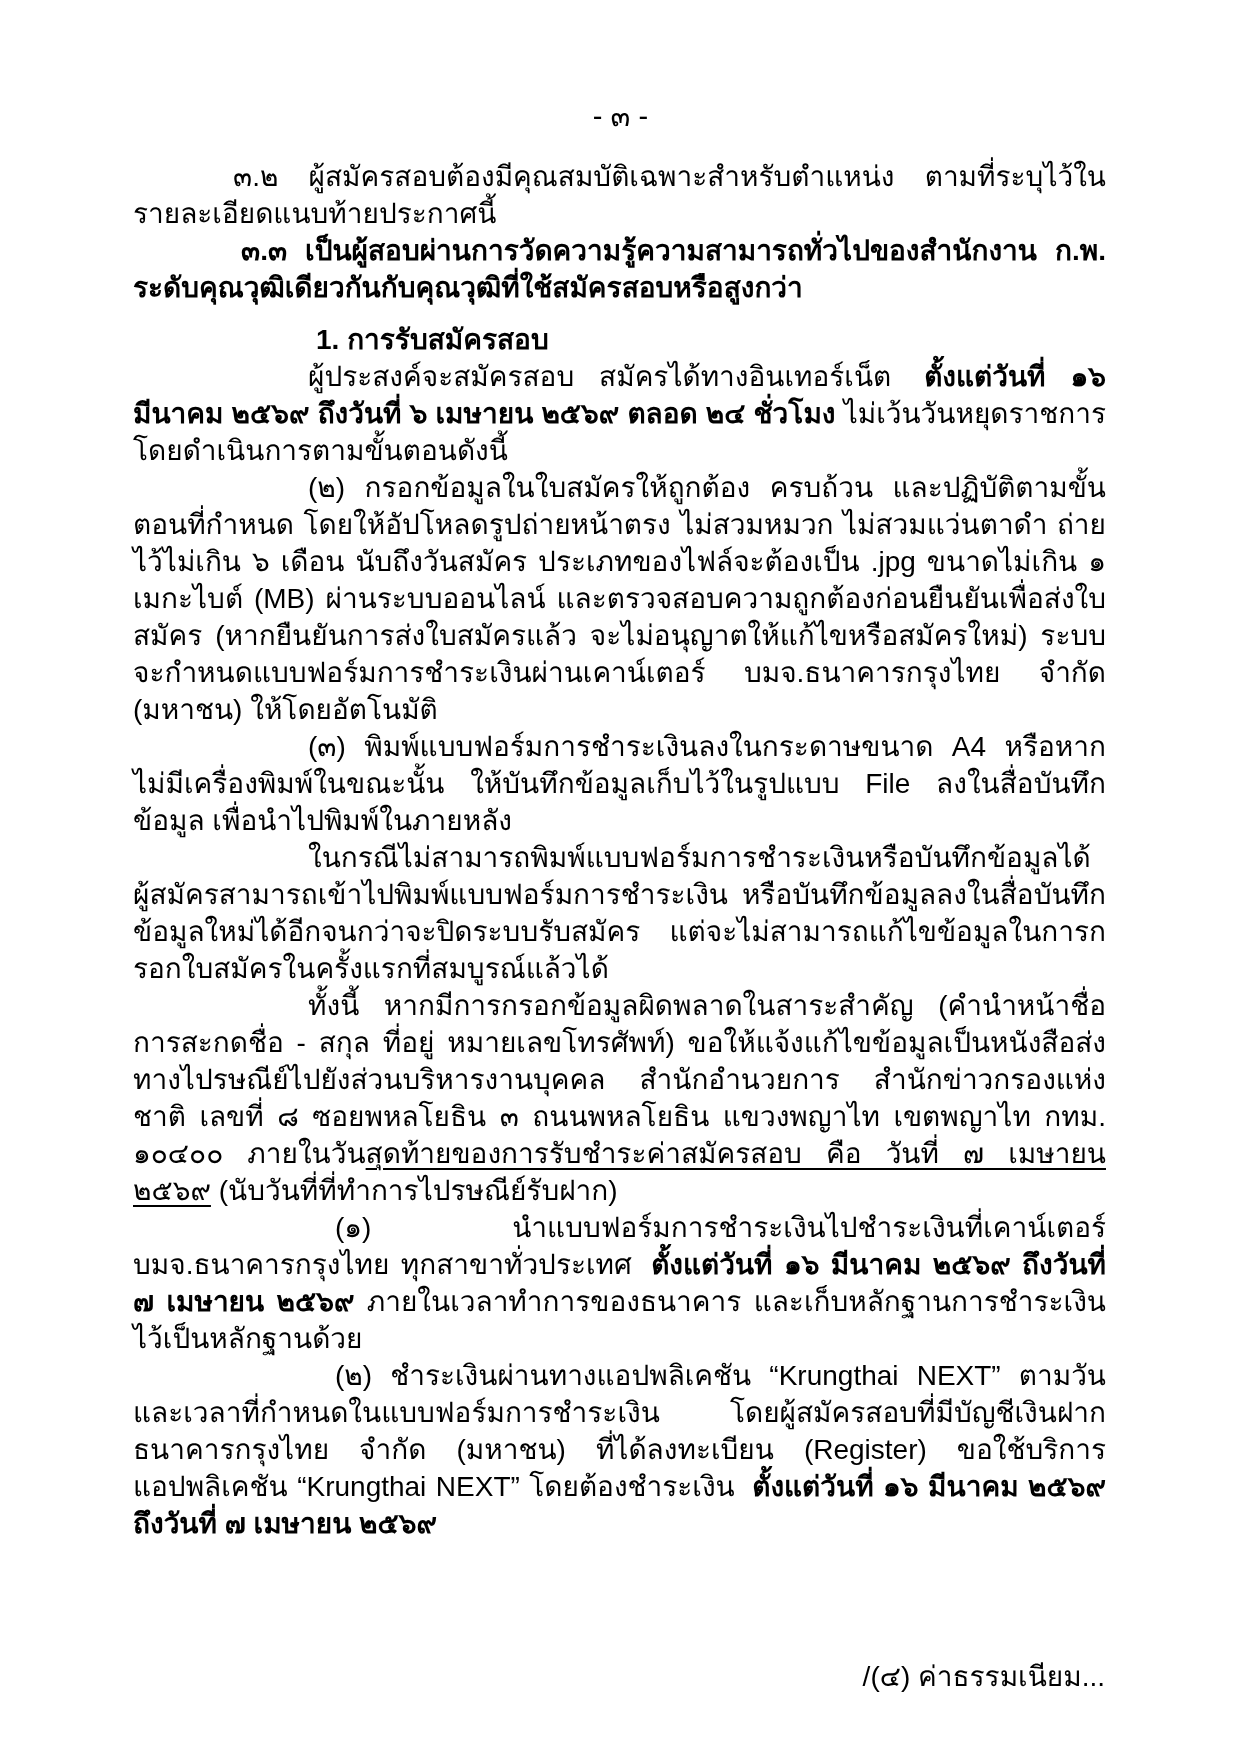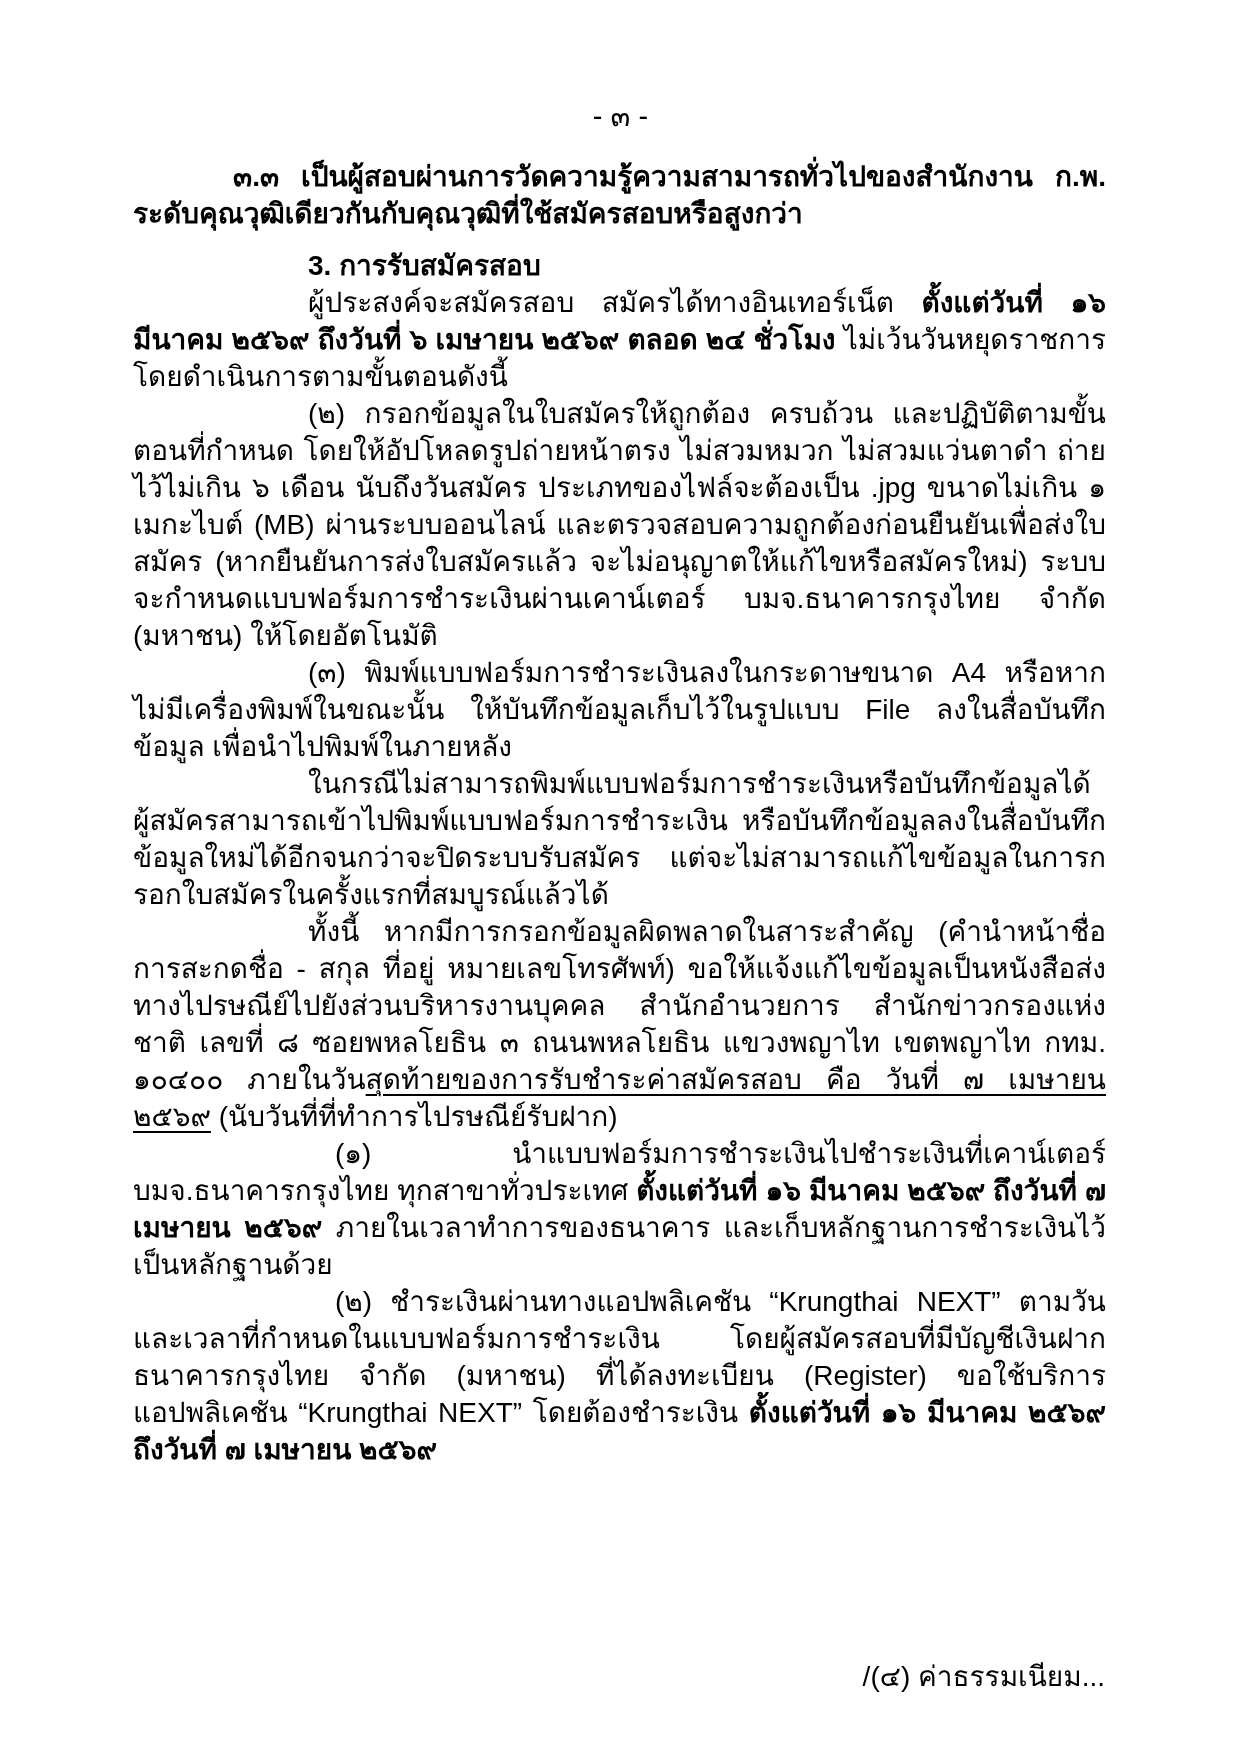--- a/index.html
+++ b/index.html
@@ -36,21 +36,21 @@
     text-align-last: left;
   }
   .para {
     margin: 0;
     padding: 0;
   }
   .para.l1 { text-indent: 100px; }
   .para.l2 { text-indent: 175px; }
   .para.l3 { text-indent: 202px; }
   .para.gap-before { margin-top: 15px; }
-  .run-bold { font-weight: 700; }
+  .run-bold { font-weight: 700; margin-left: 8px; }
   .run-underline {
     text-decoration: underline;
     text-decoration-thickness: 2px;
     text-underline-offset: 5px;
   }
   .footer-note {
     position: absolute;
     top: 1658px;
     right: 136px;
     font-size: 28px;
@@ -58,22 +58,23 @@
     text-align: left;
   }
 </style>
 </head>
 <body>
 
 <div class="page">
   <div class="page-number">- ๓ -</div>
 
   <div class="doc-body" id="doc-body">
+      <p class="para l1"><span class="">๓.๒  ผู้สมัครสอบต้องมีคุณสมบัติเฉพาะสำหรับตำแหน่ง ตามที่ระบุไว้ในรายละเอียดแนบท้ายประกาศนี้</span></p>
       <p class="para l1"><span class="run-bold ">๓.๓ เป็นผู้สอบผ่านการวัดความรู้ความสามารถทั่วไปของสำนักงาน ก.พ. ระดับคุณวุฒิเดียวกันกับคุณวุฒิที่ใช้สมัครสอบหรือสูงกว่า</span></p>
-      <p class="para l2 gap-before"><span class="run-bold ">3. การรับสมัครสอบ</span></p>
+      <p class="para l2 gap-before"><span class="run-bold ">1. การรับสมัครสอบ</span></p>
       <p class="para l2"><span class="">ผู้ประสงค์จะสมัครสอบ สมัครได้ทางอินเทอร์เน็ต </span><span class="run-bold ">ตั้งแต่วันที่ ๑๖ มีนาคม ๒๕๖๙ ถึงวันที่ ๖ เมษายน ๒๕๖๙  ตลอด ๒๔ ชั่วโมง </span><span class="">ไม่เว้นวันหยุดราชการ โดยดำเนินการตามขั้นตอนดังนี้</span></p>
       <p class="para l2"><span class="">(๒) กรอกข้อมูลในใบสมัครให้ถูกต้อง ครบถ้วน และปฏิบัติตามขั้นตอนที่กำหนด โดยให้อัปโหลดรูปถ่ายหน้าตรง ไม่สวมหมวก ไม่สวมแว่นตาดำ ถ่ายไว้ไม่เกิน ๖ เดือน  นับถึงวันสมัคร ประเภทของไฟล์จะต้องเป็น .jpg ขนาดไม่เกิน ๑ เมกะไบต์ (MB) ผ่านระบบออนไลน์ และตรวจสอบความถูกต้องก่อนยืนยันเพื่อส่งใบสมัคร (หากยืนยันการส่งใบสมัครแล้ว จะไม่อนุญาตให้แก้ไขหรือสมัครใหม่) ระบบจะกำหนดแบบฟอร์มการชำระเงินผ่านเคาน์เตอร์ บมจ.ธนาคารกรุงไทย จำกัด (มหาชน) ให้โดยอัตโนมัติ</span></p>
       <p class="para l2"><span class="">(๓) พิมพ์แบบฟอร์มการชำระเงินลงในกระดาษขนาด A4 หรือหากไม่มีเครื่องพิมพ์ในขณะนั้น ให้บันทึกข้อมูลเก็บไว้ในรูปแบบ File ลงในสื่อบันทึกข้อมูล เพื่อนำไปพิมพ์ในภายหลัง</span></p>
       <p class="para l2"><span class="">ในกรณีไม่สามารถพิมพ์แบบฟอร์มการชำระเงินหรือบันทึกข้อมูลได้ ผู้สมัครสามารถเข้าไปพิมพ์แบบฟอร์มการชำระเงิน หรือบันทึกข้อมูลลงในสื่อบันทึกข้อมูลใหม่ได้อีกจนกว่าจะปิดระบบรับสมัคร แต่จะไม่สามารถแก้ไขข้อมูลในการกรอกใบสมัครในครั้งแรกที่สมบูรณ์แล้วได้</span></p>
       <p class="para l2"><span class="">ทั้งนี้ หากมีการกรอกข้อมูลผิดพลาดในสาระสำคัญ (คำนำหน้าชื่อ การสะกดชื่อ - สกุล ที่อยู่ หมายเลขโทรศัพท์) ขอให้แจ้งแก้ไขข้อมูลเป็นหนังสือส่งทางไปรษณีย์ไปยังส่วนบริหารงานบุคคล สำนักอำนวยการ สำนักข่าวกรองแห่งชาติ เลขที่ ๘ ซอยพหลโยธิน ๓ ถนนพหลโยธิน แขวงพญาไท เขตพญาไท กทม. ๑๐๔๐๐ ภายในวัน</span><span class="run-underline">สุดท้ายของการรับชำระค่าสมัครสอบ คือ วันที่ ๗ เมษายน ๒๕๖๙</span><span class=""> (นับวันที่ที่ทำการไปรษณีย์รับฝาก)</span></p>
       <p class="para l3"><span class="">(๑)  นำแบบฟอร์มการชำระเงินไปชำระเงินที่เคาน์เตอร์ บมจ.ธนาคารกรุงไทย ทุกสาขาทั่วประเทศ </span><span class="run-bold ">ตั้งแต่วันที่ ๑๖ มีนาคม ๒๕๖๙ ถึงวันที่ ๗ เมษายน ๒๕๖๙ </span><span class="">ภายในเวลาทำการของธนาคาร และเก็บหลักฐานการชำระเงินไว้เป็นหลักฐานด้วย</span></p>
       <p class="para l3"><span class="">(๒)  ชำระเงินผ่านทางแอปพลิเคชัน “Krungthai NEXT” ตามวันและเวลาที่กำหนดในแบบฟอร์มการชำระเงิน โดยผู้สมัครสอบที่มีบัญชีเงินฝากธนาคารกรุงไทย จำกัด (มหาชน) ที่ได้ลงทะเบียน (Register) ขอใช้บริการแอปพลิเคชัน “Krungthai NEXT” โดยต้องชำระเงิน </span><span class="run-bold ">ตั้งแต่วันที่ ๑๖ มีนาคม ๒๕๖๙ ถึงวันที่ ๗ เมษายน ๒๕๖๙ </span></p>
     </div>
 
   <div class="footer-note">/(๔) ค่าธรรมเนียม...</div>

